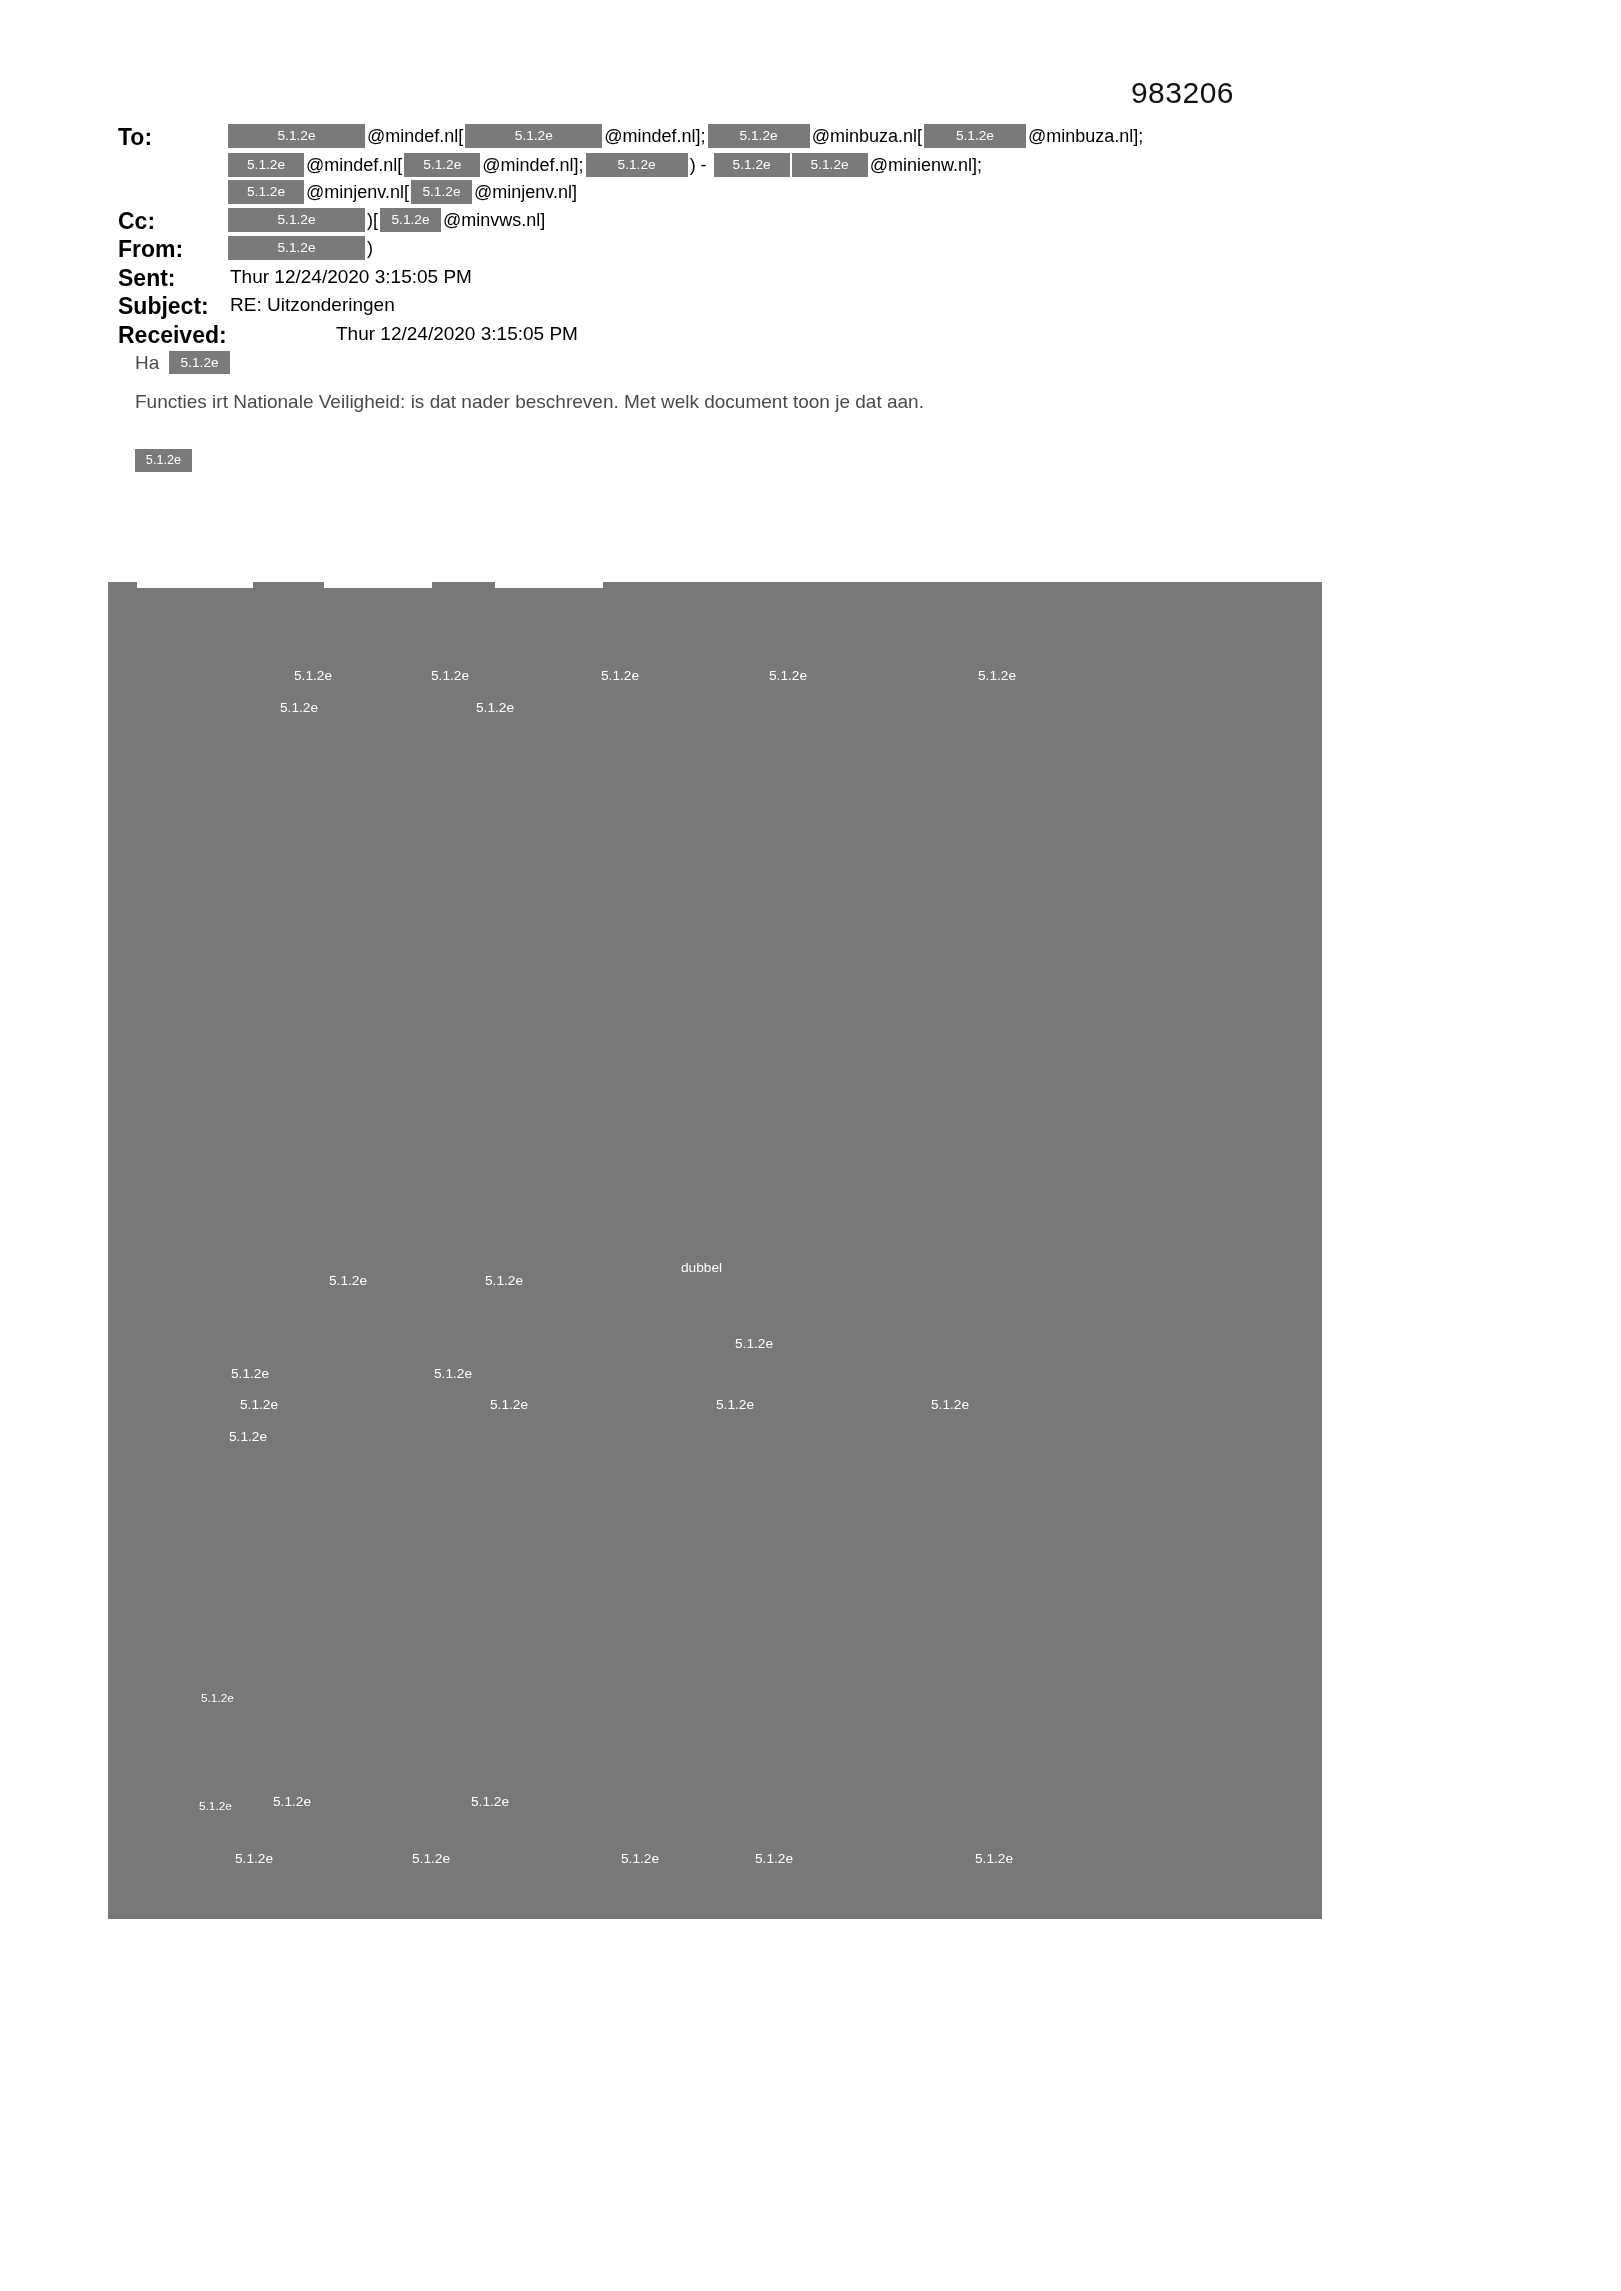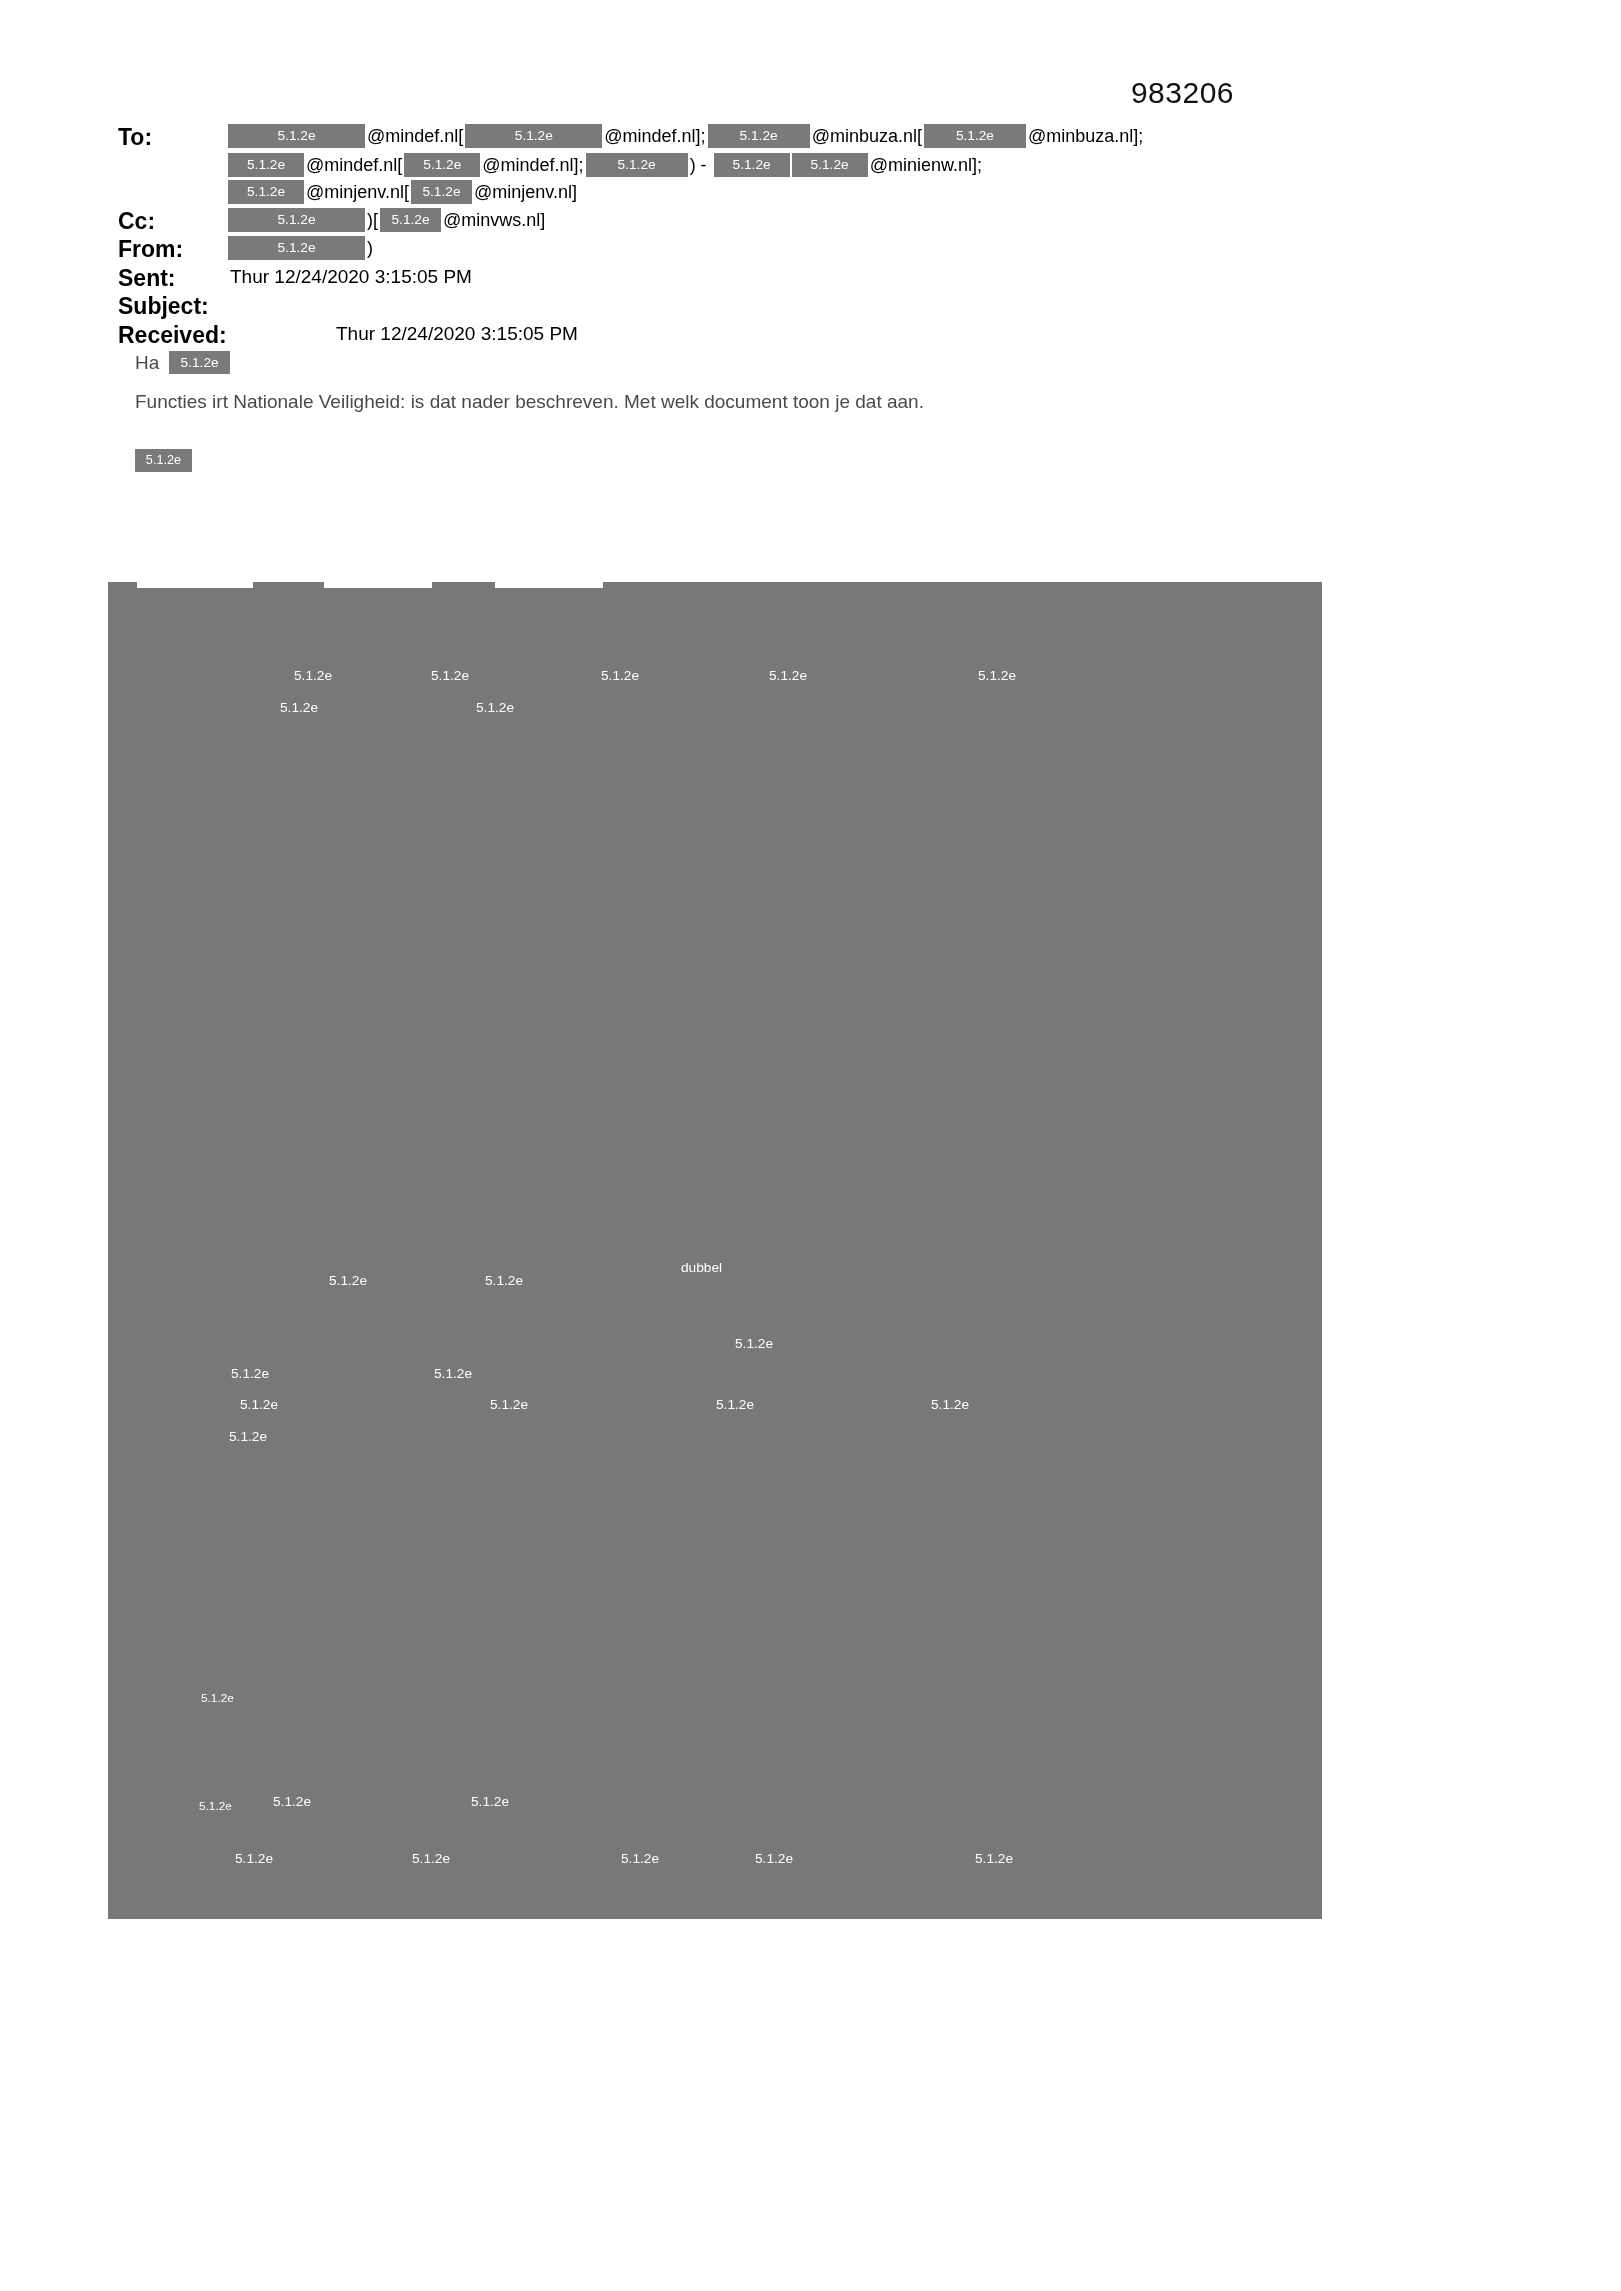--- a/index.html
+++ b/index.html
@@ -214,20 +214,21 @@
       </div>
     </div>
 
     <div class="hrow">
       <div class="hlabel">Sent:</div>
       <div class="hvalue sent-value">Thur 12/24/2020 3:15:05 PM</div>
     </div>
 
     <div class="hrow">
       <div class="hlabel">Subject:</div>
+      <div class="hvalue subject-value">RE: Uitzonderingen</div>
     </div>
 
     <div class="hrow">
       <div class="hlabel">Received:</div>
       <div class="hvalue received-value">Thur 12/24/2020 3:15:05 PM</div>
     </div>
 
   </div>
 
   <div class="body-area">

